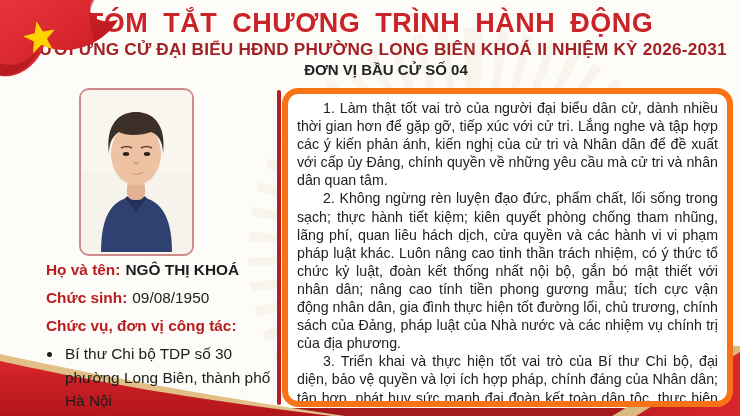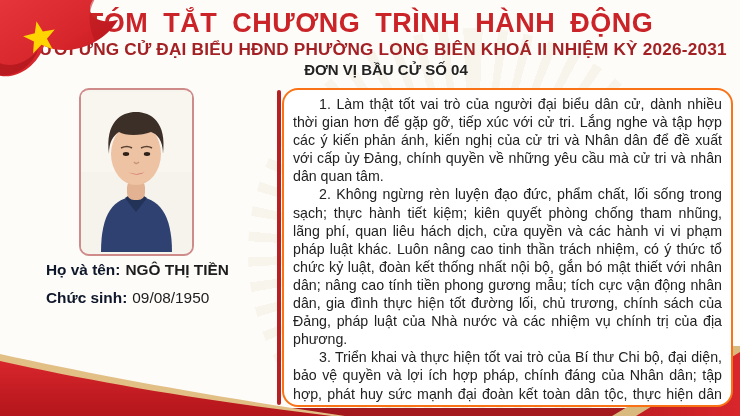--- a/index.html
+++ b/index.html
@@ -46,33 +46,33 @@
     border:2px solid #cf8a8a;border-radius:10px;overflow:hidden;
     background:#f7f4ee;z-index:4;
   }
   .photo-frame svg{display:block;width:100%;height:100%;}
   
   .info{
     position:absolute;left:46px;top:259px;width:238px;z-index:4;
     font-size:15.4px;color:#1c1c1c;line-height:1.48;
   }
   .info-line{margin:0 0 5px 0;}
-  .lbl{color:#0f172a;font-weight:bold;margin-right:5px;}
+  .lbl{color:#b91c1c;font-weight:bold;margin-right:5px;}
   .val{color:#1c1c1c;}
   .val.bold{font-weight:bold;}
   .info ul{margin:1px 0 0 0;padding-left:17px;}
   .info li{line-height:1.5;padding-left:2px;}
   
   .accent-bar{
     position:absolute;left:277px;top:90px;width:4px;height:315px;
     background:#b52025;z-index:4;border-radius:2px;
   }
   .program-box{
     position:absolute;left:282px;top:88px;width:451px;height:319px;
-    box-sizing:border-box;border:2px solid #f97316;border-radius:16px;
+    box-sizing:border-box;border:6px solid #f97316;border-radius:16px;
     background:#ffffff;z-index:5;padding:5px 9px 4px 9px;overflow:hidden;
   }
   .program-box p{
     margin:0;text-indent:26px;text-align:justify;
     font-size:14.2px;line-height:18.1px;color:#222222;
   }
   
   .bottom-deco{position:absolute;left:0;bottom:0;width:740px;height:70px;z-index:2;}
 </style>
 </head>
@@ -143,25 +143,31 @@
     <path d="M60,56 q6,-3 11,0" stroke="#5a4333" stroke-width="1.6" fill="none"></path>
     <ellipse cx="45" cy="62" rx="3.2" ry="1.9" fill="#2e2119"></ellipse>
     <ellipse cx="66" cy="62" rx="3.2" ry="1.9" fill="#2e2119"></ellipse>
     <path d="M53,70 q2,3 5,0" stroke="#c79577" stroke-width="1.4" fill="none"></path>
     <path d="M47,80 q8,4 17,0 q-8,5 -17,0 Z" fill="#c8535a"></path>
   </svg>
 </div>
 
 <div class="info">
   <div class="info-line">
-    <span class="lbl">Họ và tên:</span><span class="val bold">NGÔ THỊ TIỀN</span>
+    <span class="lbl">Họ và tên:</span><span class="val bold">NGÔ THỊ KHOÁ</span>
   </div>
   <div class="info-line">
     <span class="lbl">Chức sinh:</span><span class="val">09/08/1950</span>
   </div>
+  <div class="info-line">
+    <span class="lbl">Chức vụ, đơn vị công tác:</span>
+  </div>
+  <ul>
+    <li>Bí thư Chi bộ TDP số 30 phường Long Biên, thành phố Hà Nội</li>
+  </ul>
 </div>
 
 <div class="accent-bar"></div>
 <div class="program-box">
   <p>1. Làm thật tốt vai trò của người đại biểu dân cử, dành nhiều thời gian hơn để gặp gỡ, tiếp xúc với cử tri. Lắng nghe và tập hợp các ý kiến phản ánh, kiến nghị của cử tri và Nhân dân để đề xuất với cấp ủy Đảng, chính quyền về những yêu cầu mà cử tri và nhân dân quan tâm.</p>
   <p>2. Không ngừng rèn luyện đạo đức, phẩm chất, lối sống trong sạch; thực hành tiết kiệm; kiên quyết phòng chống tham nhũng, lãng phí, quan liêu hách dịch, cửa quyền và các hành vi vi phạm pháp luật khác. Luôn nâng cao tinh thần trách nhiệm, có ý thức tổ chức kỷ luật, đoàn kết thống nhất nội bộ, gắn bó mật thiết với nhân dân; nâng cao tính tiền phong gương mẫu; tích cực vận động nhân dân, gia đình thực hiện tốt đường lối, chủ trương, chính sách của Đảng, pháp luật của Nhà nước và các nhiệm vụ chính trị của địa phương.</p>
   <p>3. Triển khai và thực hiện tốt vai trò của Bí thư Chi bộ, đại diện, bảo vệ quyền và lợi ích hợp pháp, chính đáng của Nhân dân; tập hợp, phát huy sức mạnh đại đoàn kết toàn dân tộc, thực hiện dân chủ, tăng cường đồng thuận xã hội. Tích cực tham gia góp ý xây dựng Đảng, xây dựng Chính quyền.</p>
 
 </div>
 

